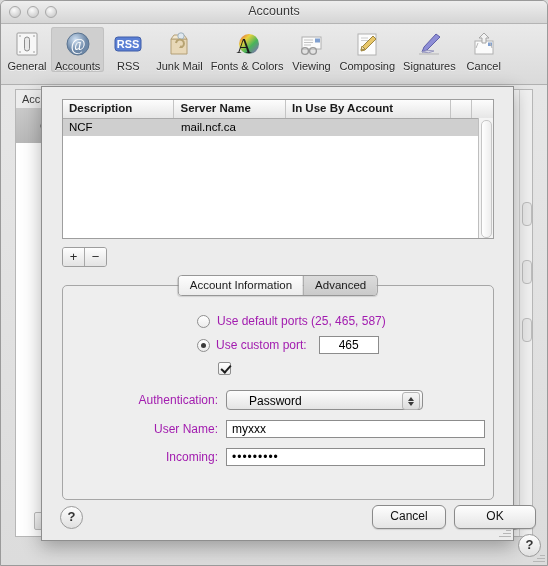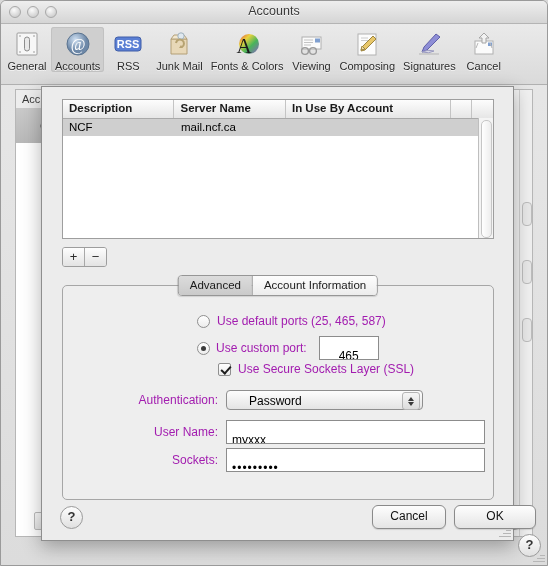--- a/index.html
+++ b/index.html
@@ -110,21 +110,21 @@
     border:1px solid #8f8f8f;background:linear-gradient(#ffffff,#ececec);
     display:inline-flex;align-items:center;justify-content:center;flex:none;}
   .radio .dot{width:5px;height:5px;border-radius:50%;background:#3b3b3b;display:none;}
   .radio.on .dot{display:block;}
   .check{width:13px;height:13px;box-sizing:border-box;border:1px solid #8f8f8f;
     border-radius:2px;background:linear-gradient(#ffffff,#ececec);
     position:relative;flex:none;}
   .check.on::after{content:"";position:absolute;left:4px;top:0px;width:4px;height:8px;
     border:solid #1d1d1d;border-width:0 2px 2px 0;transform:rotate(42deg);}
   .txt{border:1px solid #8c8c8c;background:#fff;height:18px;box-sizing:border-box;
-    font-size:12px;color:#000;padding:11px 5px;line-height:16px;overflow:hidden;
+    font-size:12px;color:#000;padding:0 5px;line-height:16px;overflow:hidden;
     white-space:nowrap;}
   .txt.center{text-align:center;}
   .popup{height:20px;box-sizing:border-box;border:1px solid #8e8e8e;border-radius:4px;
     background:linear-gradient(#fdfdfd,#e4e4e4);position:relative;
     font-size:12px;color:#000;padding:2px 24px 0 22px;line-height:16px;white-space:nowrap;}
   .popup-arrows{position:absolute;right:2px;top:1px;width:16px;height:16px;border-radius:3px;
     background:linear-gradient(#f6f6f6,#dcdcdc);border:1px solid #b4b4b4;
     display:flex;flex-direction:column;align-items:center;justify-content:center;gap:1px;}
   .caret{width:0;height:0;border-left:3px solid transparent;border-right:3px solid transparent;}
   .caret.up{border-bottom:4px solid #3a3a3a;}
@@ -338,60 +338,59 @@
     </div>
 
     <div class="seg">
       <div class="seg-btn">+</div>
       <div class="seg-btn">−</div>
     </div>
 
     <div class="groupbox">
 
       <div class="tabbar">
+        <div class="tab">Account Information</div>
         <div class="tab active">Advanced</div>
-        <div class="tab">Account Information</div>
       </div>
 
       <div class="row" style="left:134px;top:28px;gap:7px;">
         <span class="radio"></span>
         <span class="lbl">Use default ports (25, 465, 587)</span>
       </div>
 
       <div class="row" style="left:134px;top:50px;gap:6px;">
         <span class="radio on">
             <span class="dot"></span>
           </span>
         <span class="lbl">Use custom port:</span>
         <span class="txt center" style="width:60px;margin-left:6px;">465</span>
       </div>
 
       <div class="row" style="left:155px;top:76px;gap:7px;">
         <span class="check on"></span>
-        <span class="lbl">Use Secure Sockets Layer (SSL)</span>
       </div>
 
       <div class="row" style="left:35px;top:104px;">
         <span class="lbl" style="width:120px;margin-right:8px;">Authentication:</span>
         <span class="popup" style="width:197px;">
           <span>Password</span>
           <span class="popup-arrows">
             <span class="caret up"></span>
               <span class="caret dn"></span>
           </span>
         </span>
       </div>
 
       <div class="row" style="left:35px;top:134px;">
         <span class="lbl" style="width:120px;margin-right:8px;">User Name:</span>
         <span class="txt" style="width:259px;">myxxx</span>
       </div>
 
       <div class="row" style="left:35px;top:162px;">
-        <span class="lbl" style="width:120px;margin-right:8px;">Sockets:</span>
+        <span class="lbl" style="width:120px;margin-right:8px;">Incoming:</span>
         <span class="txt" style="width:259px;letter-spacing:1px;">•••••••••</span>
       </div>
     </div>
 
     <div class="sheet-foot">
       <div class="help-btn">?</div>
       <div class="btn" style="left:330px;width:72px;">Cancel</div>
       <div class="btn" style="left:412px;width:80px;">OK</div>
       <div class="grow">
         <i style="bottom:1px;width:12px;"></i>

